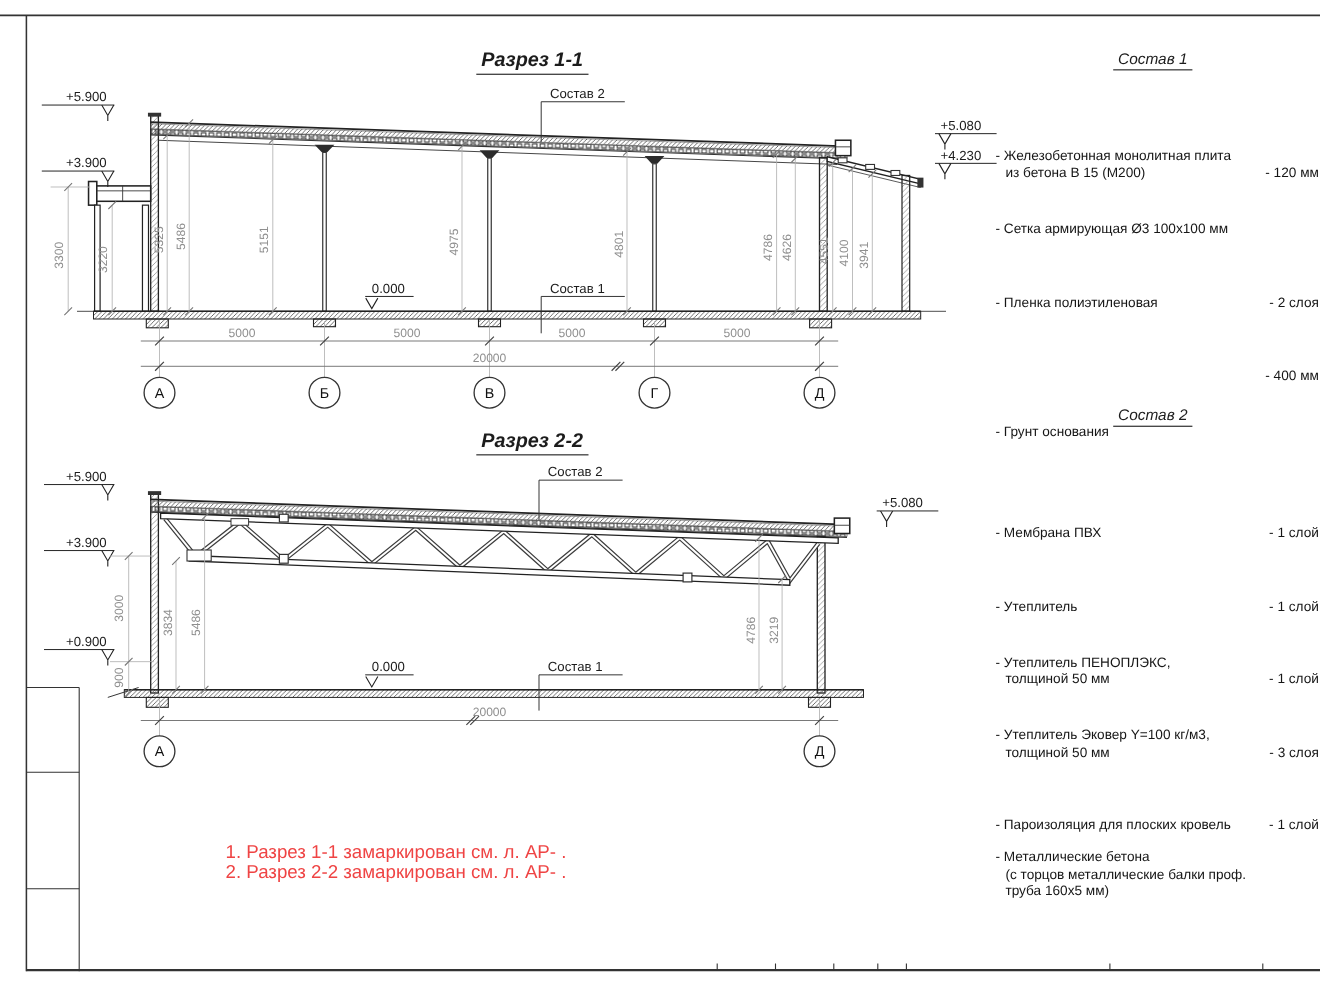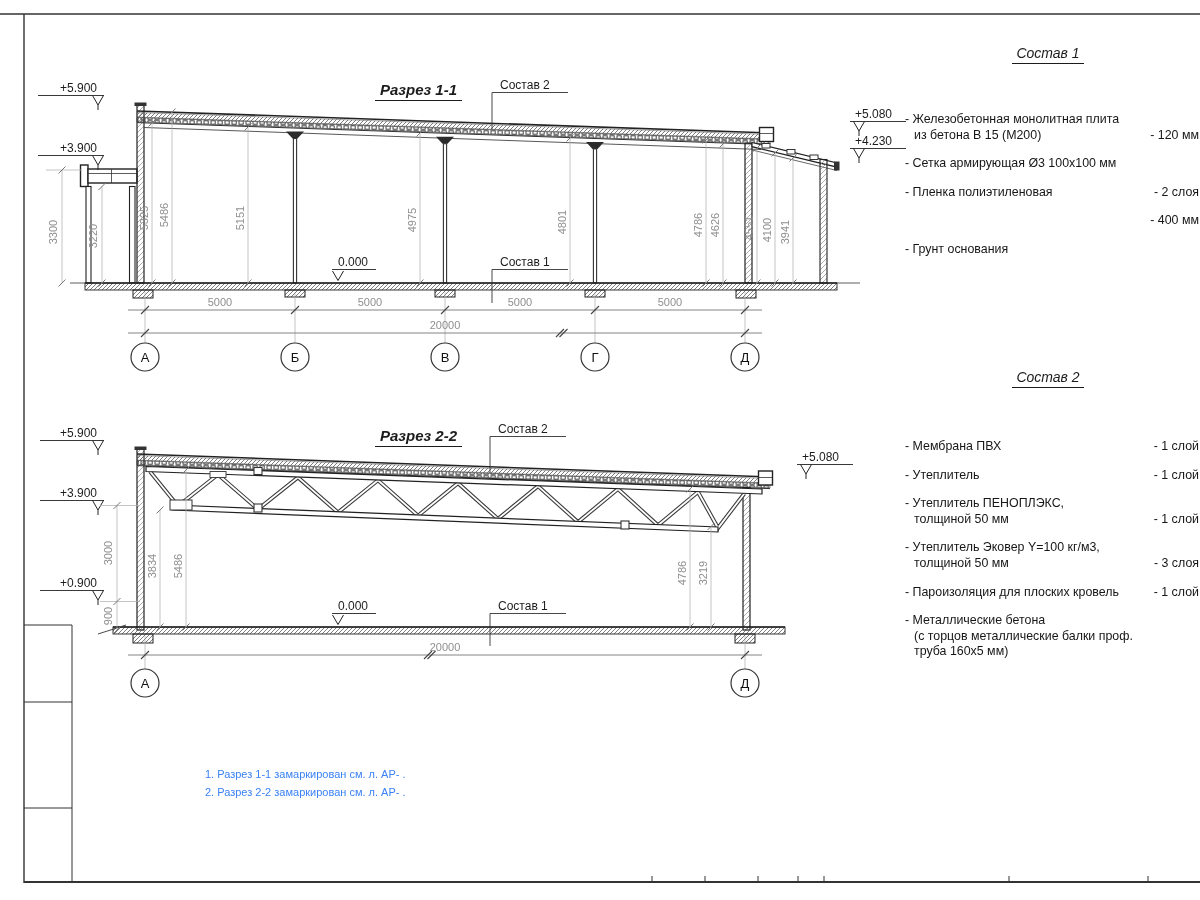--- a/index.html
+++ b/index.html
@@ -1,28 +1,28 @@
 <!DOCTYPE html>
 <html><head>
 <meta charset="utf-8">
 <style>
   html,body{margin:0;padding:0;background:#e8e8e8;}
   .sheet{position:relative;width:1200px;height:900px;background:#ffffff;
          font-family:"Liberation Sans",sans-serif;overflow:hidden;}
   .sheet svg{position:absolute;left:0;top:0;}
   .abs{position:absolute;}
-  .sec-title{font-style:italic;font-weight:bold;font-size:15px;color:#1c1c1c;text-align:left;margin-top:37px;}
+  .sec-title{font-style:italic;font-weight:bold;font-size:18px;color:#1c1c1c;text-align:right;}
   .sec-title span{display:inline-block;border-bottom:1.4px solid #1c1c1c;padding:0 5px 2px;}
   .list-title{font-style:italic;font-size:14px;color:#1c1c1c;text-align:center;}
   .list-title span{display:inline-block;border-bottom:1.2px solid #1c1c1c;padding:0 4px 2px;}
   .mat-list{width:294px;font-size:12.4px;color:#161616;line-height:15.6px;}
   .li{display:flex;align-items:flex-end;margin-bottom:13px;}
   .li-name{white-space:pre-line;padding-left:9px;text-indent:-9px;}
-  .li-val{margin-left:auto;white-space:nowrap;padding-left:6px;}
-  .notes{font-size:11px;color:#3b82f6;line-height:17.5px;}
+  .li-val{margin-left:auto;white-space:nowrap;padding-left:6px;margin-top:38px;}
+  .notes{font-size:17px;color:#ef4444;line-height:17.5px;}
   text{font-family:"Liberation Sans",sans-serif;}
   .lbl{font-size:12px;fill:#1c1c1c;}
   .dimtxt{font-size:11px;fill:#8f8f8f;}
   .axtxt{font-size:13px;fill:#111111;}
 </style>
 </head>
 <body>
 
 <div class="sheet">
 

